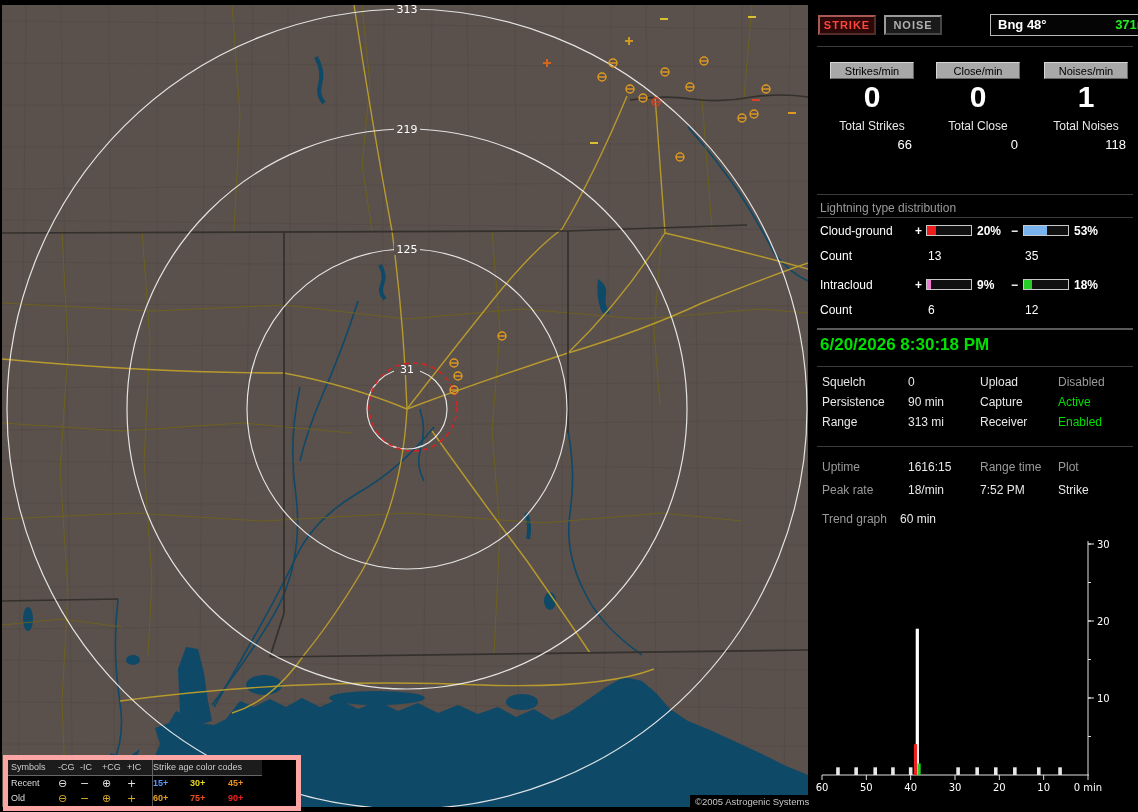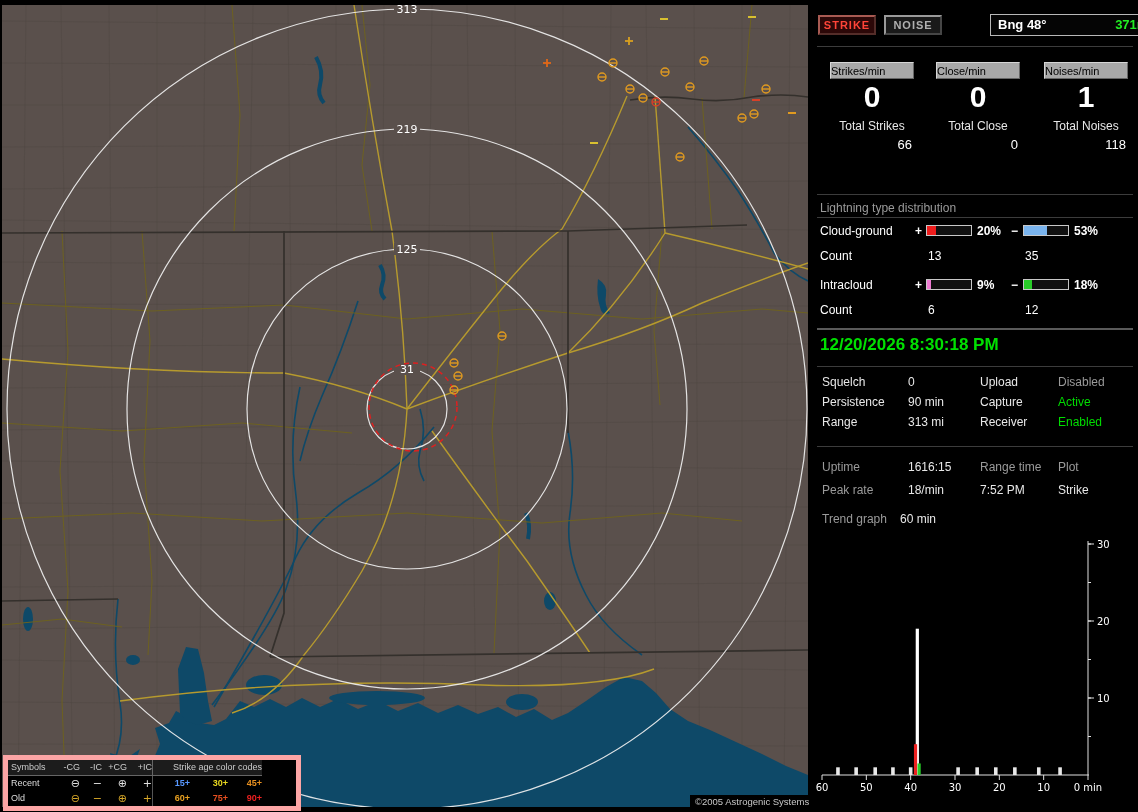--- a/index.html
+++ b/index.html
@@ -23,21 +23,21 @@
 .ring-label-bg{fill:var(--land,#5a504c)}
 .ring-label{fill:#fff;font-size:11px;font-family:"DejaVu Sans",sans-serif;text-anchor:middle}
 #alert-ring{stroke:var(--alert,#dd2020);fill:none;stroke-width:1.5;stroke-dasharray:5 4}
 
 
 #legend{position:absolute;left:1px;top:750px;width:298px;background:#000;
   border:5px solid #fca5a5;color:#ddd;font-size:9px;line-height:15px;display:grid;
   grid-template-columns:50px 22px 22px 25px 25px 38px 38px 34px}
 #legend .hcell{background:#1c1c1c;border-bottom:1px solid #666;color:#ccc}
 #legend .lleft{padding-left:3px}
-#legend .lc{text-align:right}
+#legend .lc{text-align:left}
 #legend .agehead{grid-column:6/span 3;border-left:1px solid #666}
 #legend .sep{border-left:1px solid #555}
 #legend .lsym{font-family:"DejaVu Sans",sans-serif;font-size:11px}
 #legend .age{font-weight:bold}
 #copyright{position:absolute;left:688px;top:790px;background:#000;color:#c8c8c8;
   font-size:9.5px;padding:1px 5px;white-space:nowrap}
 
 
 #sidebar{position:absolute;left:812px;top:0;width:326px;height:812px;background:#000;color:#e8e8e8}
 .divider{position:absolute;left:5px;right:5px;height:1px;background:#3c3c3c}
@@ -47,21 +47,21 @@
 .strike-ind{left:6px;color:var(--strike-red,#ff4438);background:#2c0808;border-color:#a85a52}
 .noise-ind{left:72px;color:#b0b0b0;background:#1a1a1a}
 .bng-box{position:absolute;left:178px;top:14px;width:169px;height:22px;border:1px solid #b8b8b8;
   background:#050505;font-size:13px;font-weight:bold;line-height:20px}
 .bng{position:absolute;left:7px;color:#fff}
 .dval{position:absolute;right:6px;color:#22ee22}
 
 .counters{position:absolute;top:62px;left:6px;width:320px;height:112px}
 .ccol{position:absolute;top:0;width:104px}
 .chip{width:84px;height:17px;margin:0 auto;background:#a8a8a8;color:#000;font-size:11px;
-  text-align:left;line-height:16px;border:1px solid #d6d6d6;border-right-color:#666;
+  text-align:center;line-height:16px;border:1px solid #d6d6d6;border-right-color:#666;
   border-bottom-color:#666;cursor:pointer}
 .big{font-size:30px;font-weight:bold;color:#fff;text-align:center;margin-top:2px;line-height:32px}
 .tlabel{font-size:12px;color:#e8e8e8;text-align:center;margin-top:6px}
 .tvalue{font-size:13px;color:#fff;text-align:right;padding-right:12px;margin-top:4px}
 
 .dist-title{position:absolute;top:201px;left:8px;font-size:12px;color:#9a9a9a}
 .dist-row,.count-row{position:absolute;left:0;width:100%;height:14px;font-size:12px;color:#fff}
 .dist-row .dlabel{position:absolute;left:8px;font-weight:normal}
 .dsign{position:absolute;font-weight:bold}
 .dsign.plus{left:103px}
@@ -363,21 +363,21 @@
         </div>
       <span class="dpct p2">18%</span>
     </div>
     <div class="count-row" style="top:303px">
       <span class="dlabel2">Count</span>
       <span class="cnt c1">6</span>
       <span class="cnt c2">12</span>
     </div>
 
     <div class="divider bright" style="top:328px"></div>
-    <div class="clock">12/20/2026 8:30:18 PM</div>
+    <div class="clock">6/20/2026 8:30:18 PM</div>
     <div class="divider" style="top:366px"></div>
 
     <div class="srow" style="top:375px">
       <span class="f1">Squelch</span>
       <span class="f2">0</span>
       <span class="f3">Upload</span>
       <span class="f4 sv2 state-disabled">Disabled</span>
     </div>
     <div class="srow" style="top:395px">
       <span class="f1">Persistence</span>

